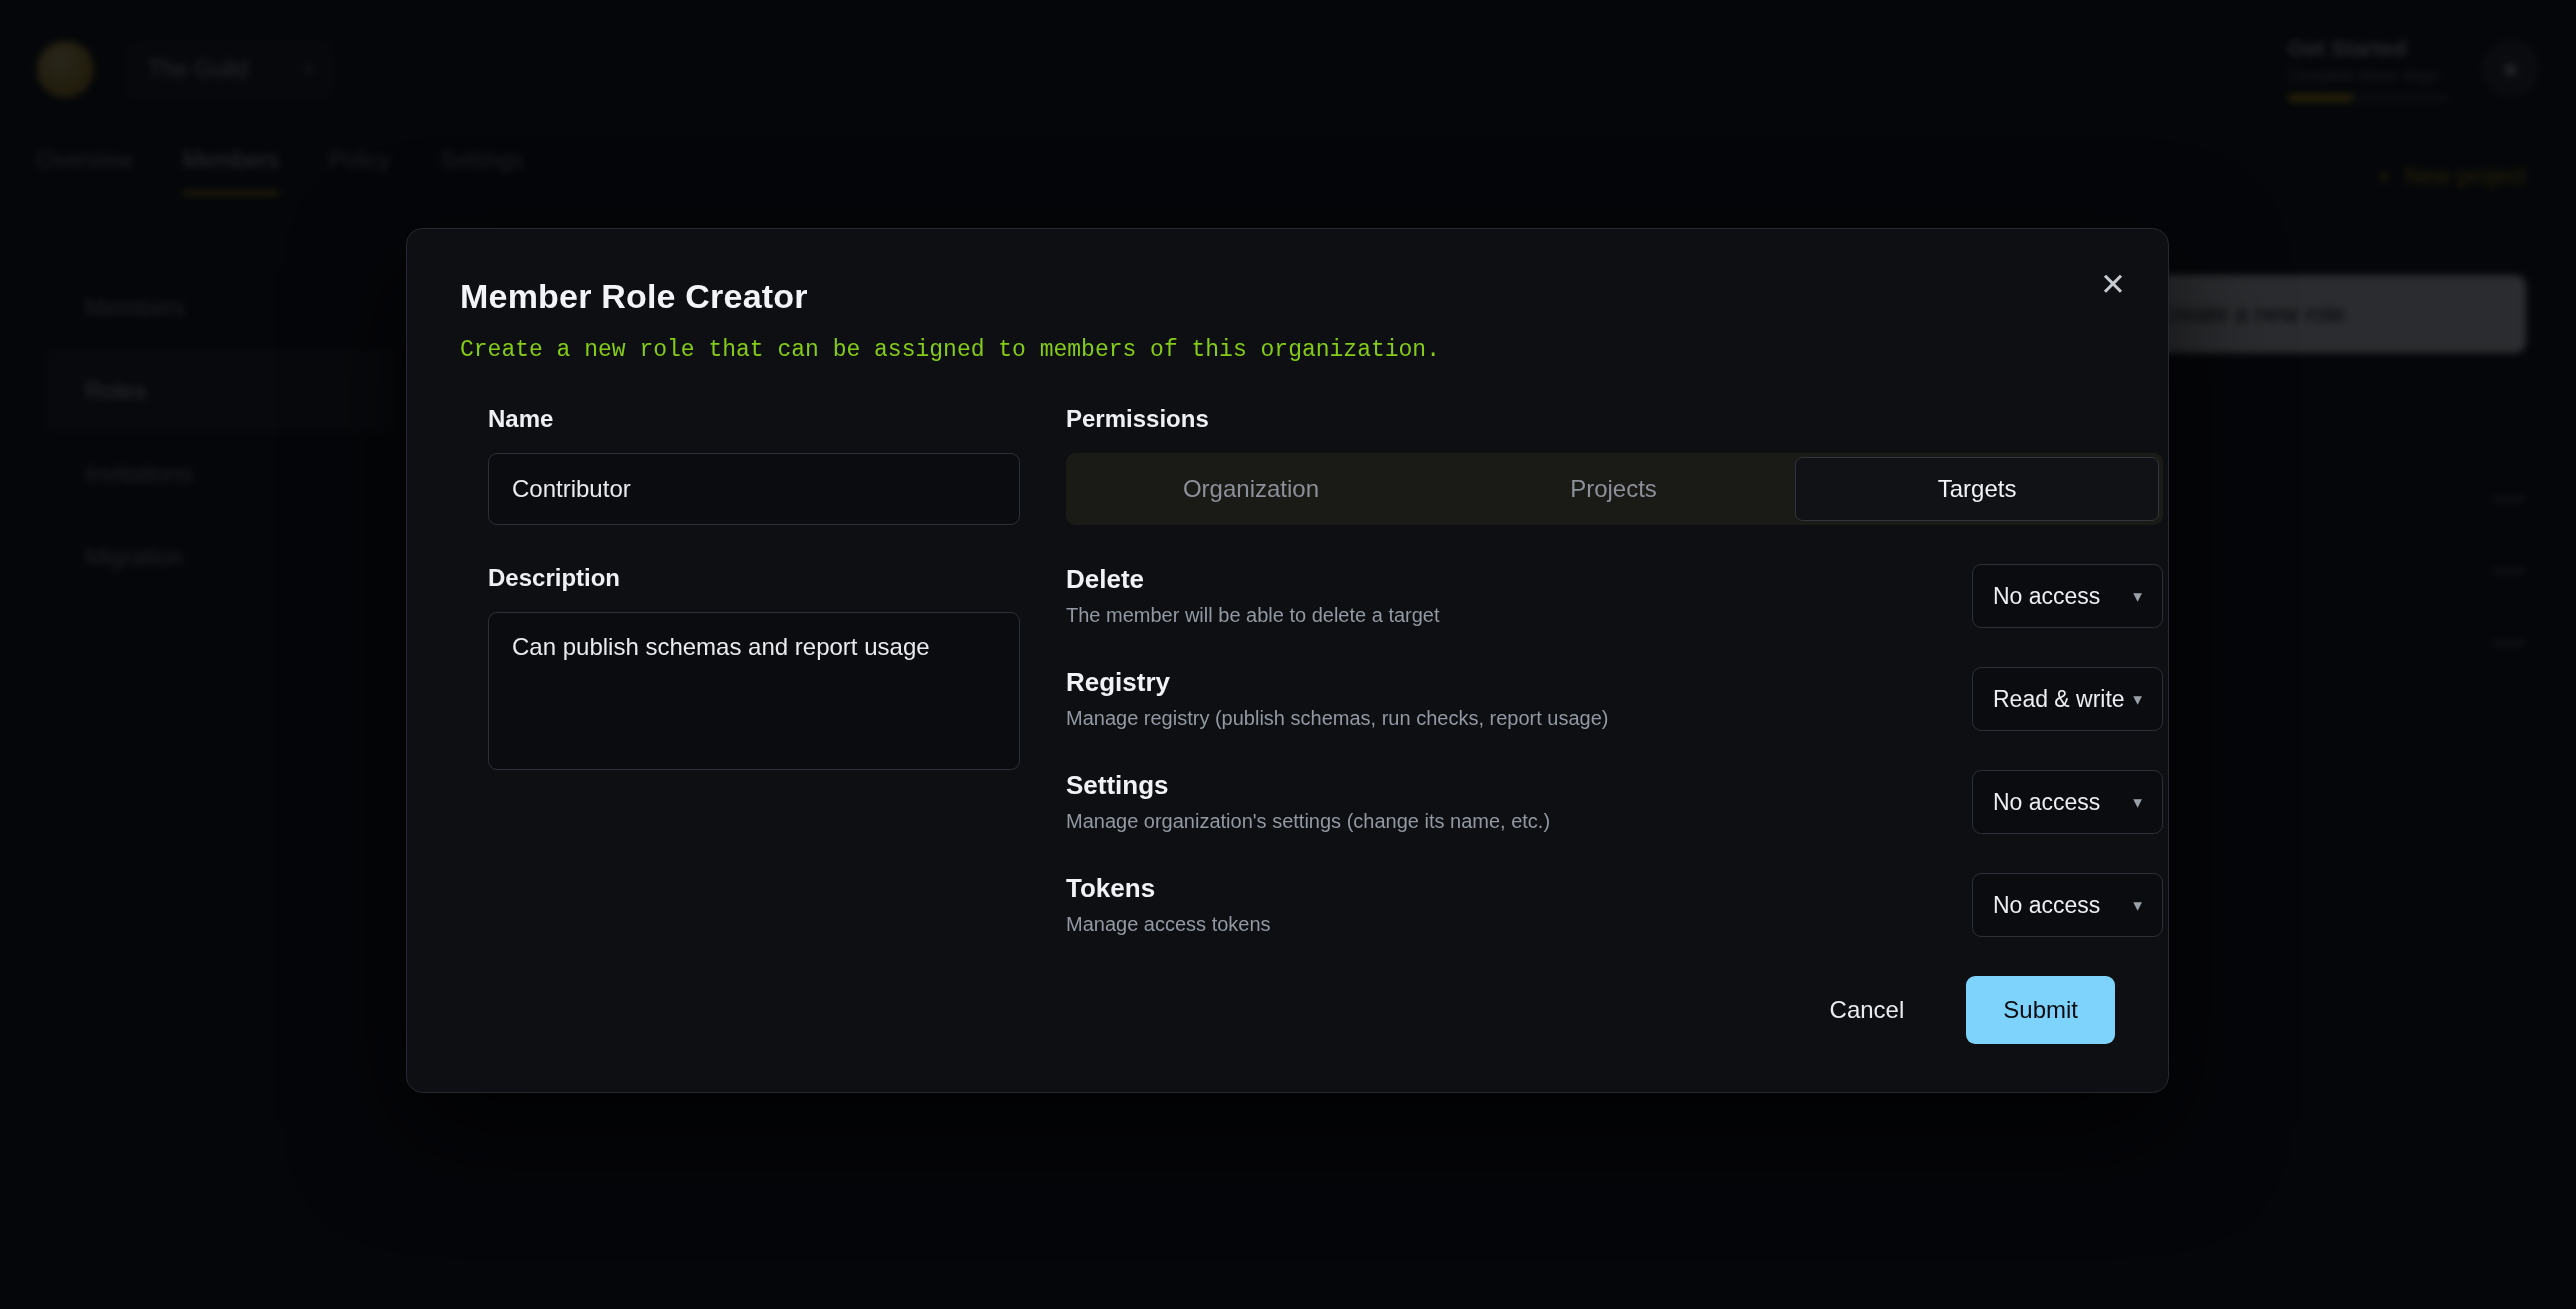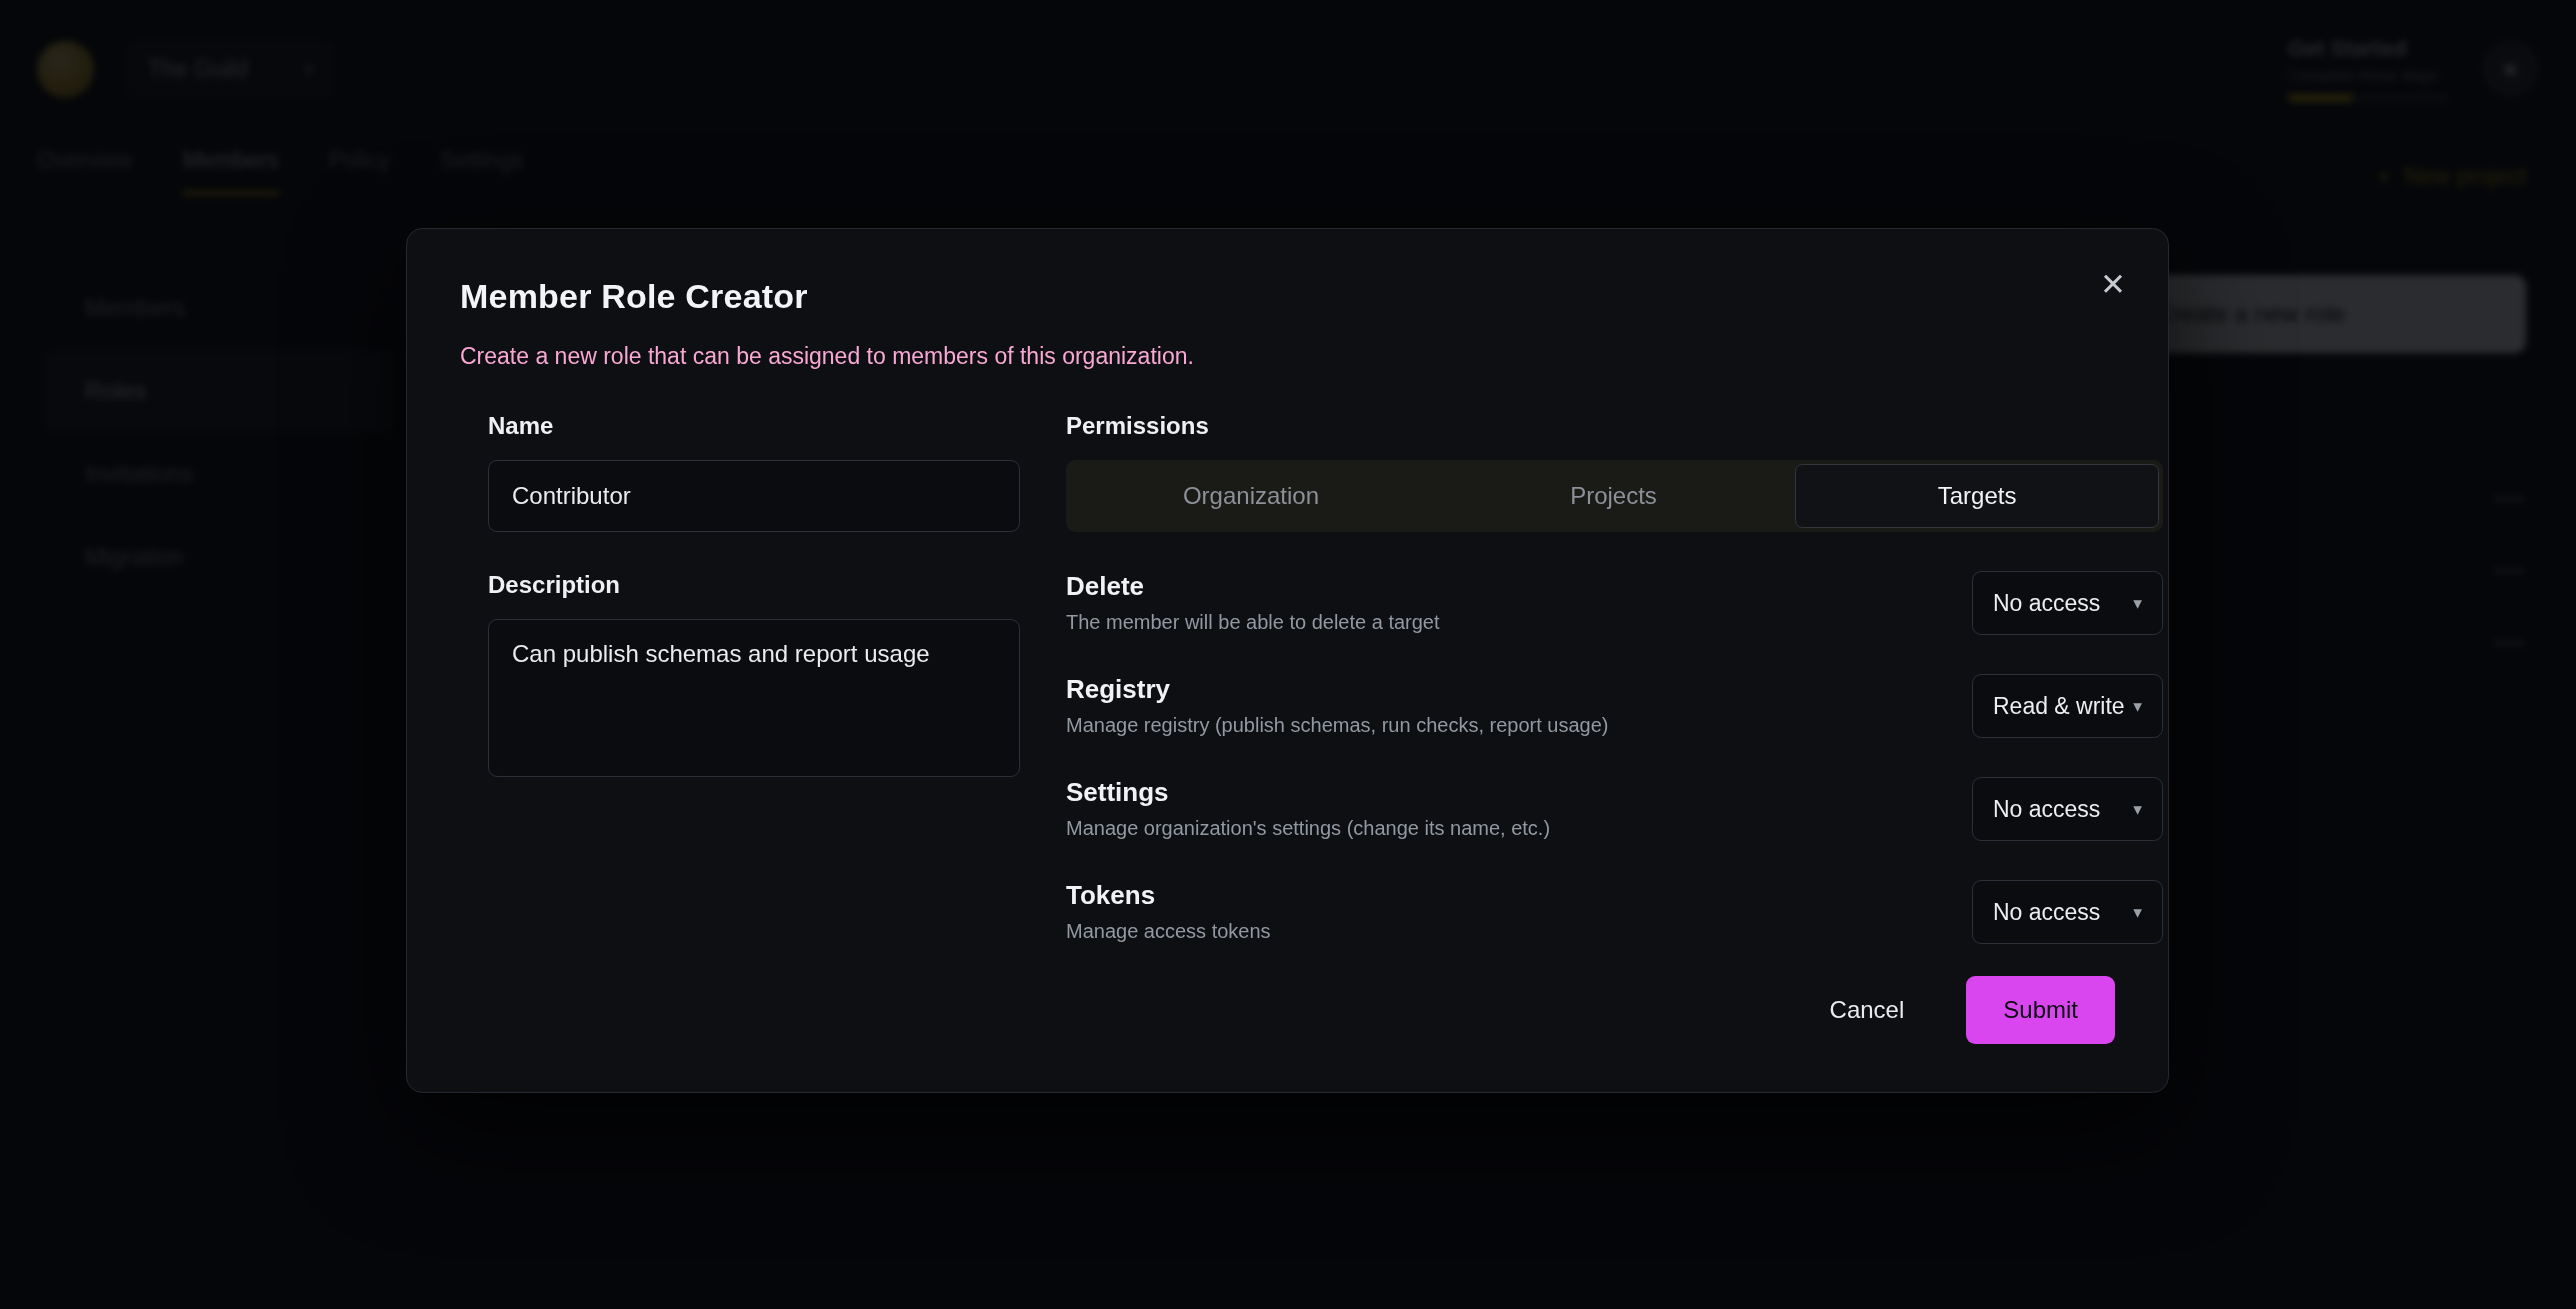--- a/index.html
+++ b/index.html
@@ -185,23 +185,24 @@
     cursor: pointer;
   }
 
   .modal-title {
     color: #f2f4f7;
     font-size: 34px;
     font-weight: bold;
     letter-spacing: 0.2px;
   }
   .modal-subtitle {
-    margin-top: 27px;
-    color: #f9a8d4;
-    font-size: 23px;
+    margin-top: 21px;
+    color: #84cc16;
+    font-size: 23px;
+    font-family: Liberation Mono, monospace;
   }
 
   .modal-body {
     margin-top: 42px;
     display: flex;
     gap: 46px;
   }
 
   .col-left { width: 532px; flex: 0 0 532px; margin-left: 28px; }
   .col-right { flex: 1 1 auto; }
@@ -312,21 +313,21 @@
     border: none;
     color: #e9ebef;
     font-size: 24px;
     border-radius: 9.2px;
     font-family: "Liberation Sans", sans-serif;
     cursor: pointer;
   }
   .btn-submit {
     height: 68px;
     padding: 0 37px;
-    background: #d946ef;
+    background: #7dd3fc;
     border: none;
     color: #0b0c10;
     font-size: 24px;
     border-radius: 9.2px;
     font-family: "Liberation Sans", sans-serif;
     cursor: pointer;
   }
 </style>
 </head>
 <body>

